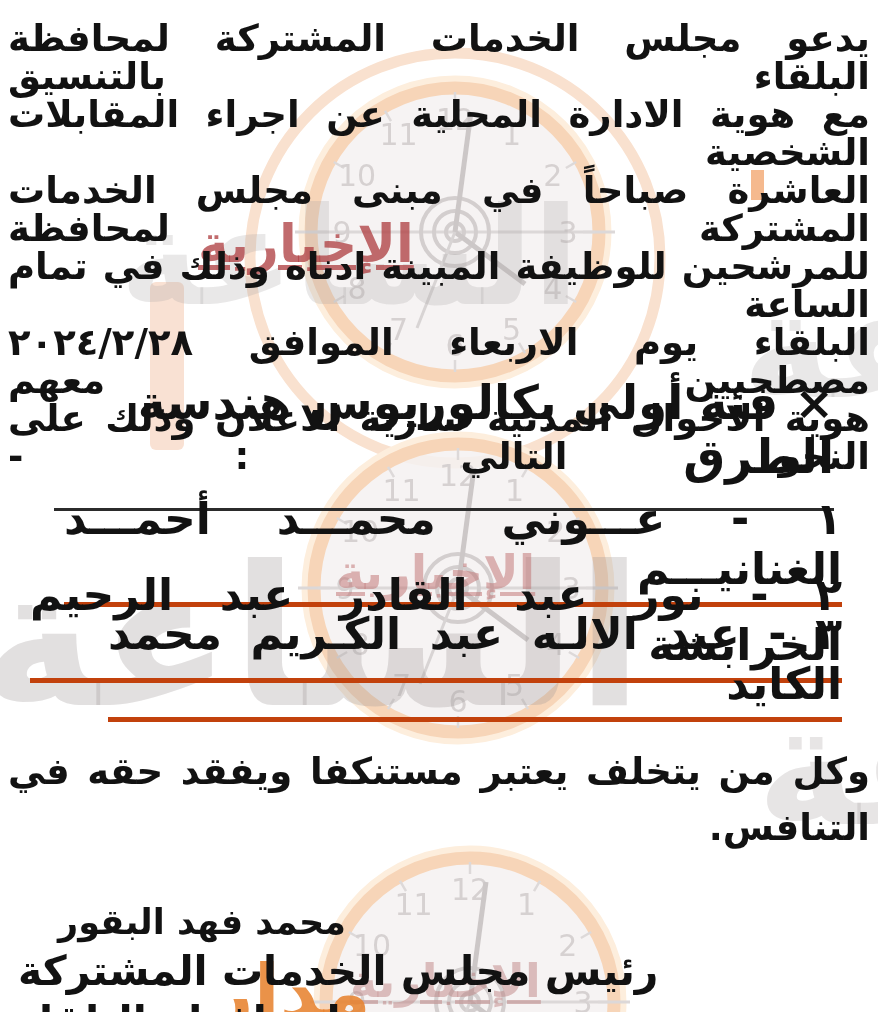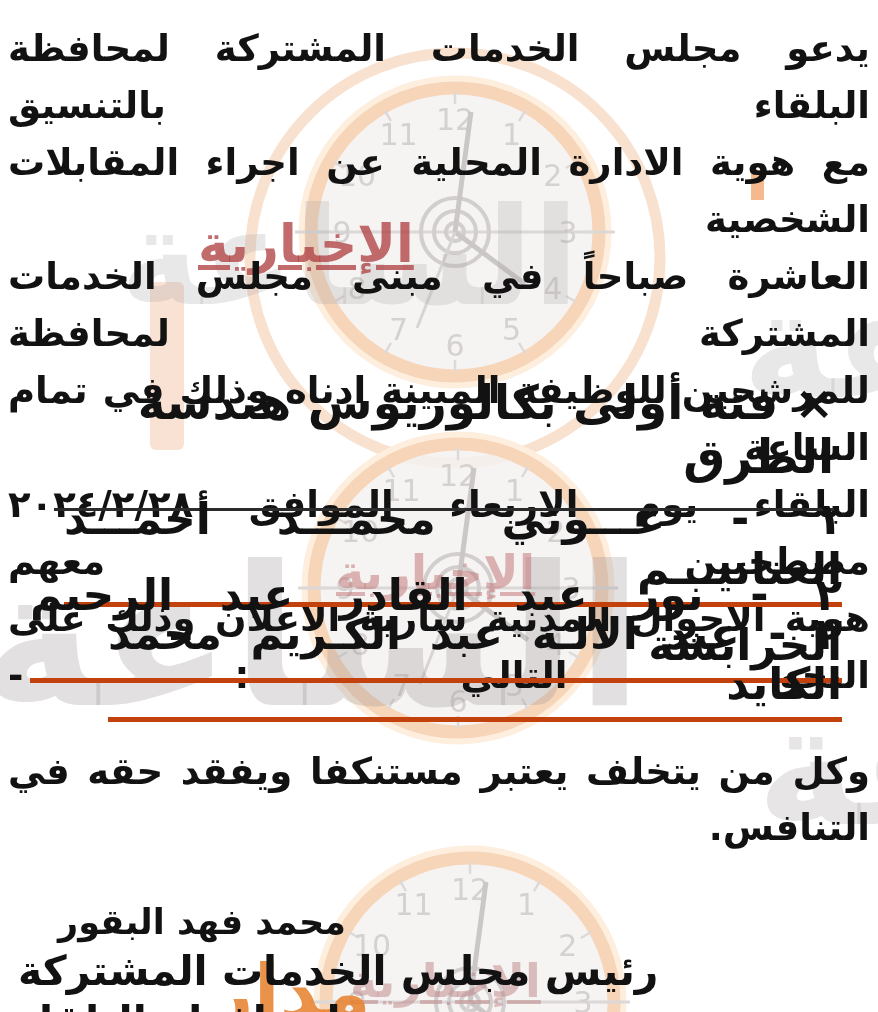--- a/index.html
+++ b/index.html
@@ -23,21 +23,21 @@
   .wm-brand-red1{left:198px;top:218px;font-size:52px;color:rgba(178,70,72,.80);}
   .wm-brand-red2{left:336px;top:548px;font-size:48px;color:rgba(190,110,110,.50);}
   .wm-brand-red3{left:350px;top:958px;font-size:46px;color:rgba(185,120,120,.45);}
   .wm-brand-orange{left:210px;top:955px;font-size:76px;font-weight:800;color:rgba(231,131,48,.88);}
   .wm-bar{left:150px;top:282px;width:34px;height:168px;background:#f7d9c8;opacity:.8;border-radius:6px;}
   .wm-sq{left:751px;top:170px;width:13px;height:30px;background:#f2a268;opacity:.75;}
   
   .txt{position:absolute;z-index:1;direction:rtl;}
   .intro{top:20px;left:8px;right:8px;}
   .body-line{
-    font-size:37px;font-weight:bold;line-height:57px;
+    font-size:37px;font-weight:bold;line-height:38px;
     text-align:justify;text-align-last:justify;
   }
   .heading{
     top:376px;left:54px;right:44px;font-size:47px;font-weight:bold;
     line-height:54px;text-align:right;border-bottom:3px solid #2b2b2b;padding-bottom:24px;
   }
   .candidate{
     right:36px;font-size:44px;font-weight:bold;line-height:50px;
     text-align:justify;text-align-last:justify;
     border-bottom:5px solid #c2410c;padding-bottom:8px;

